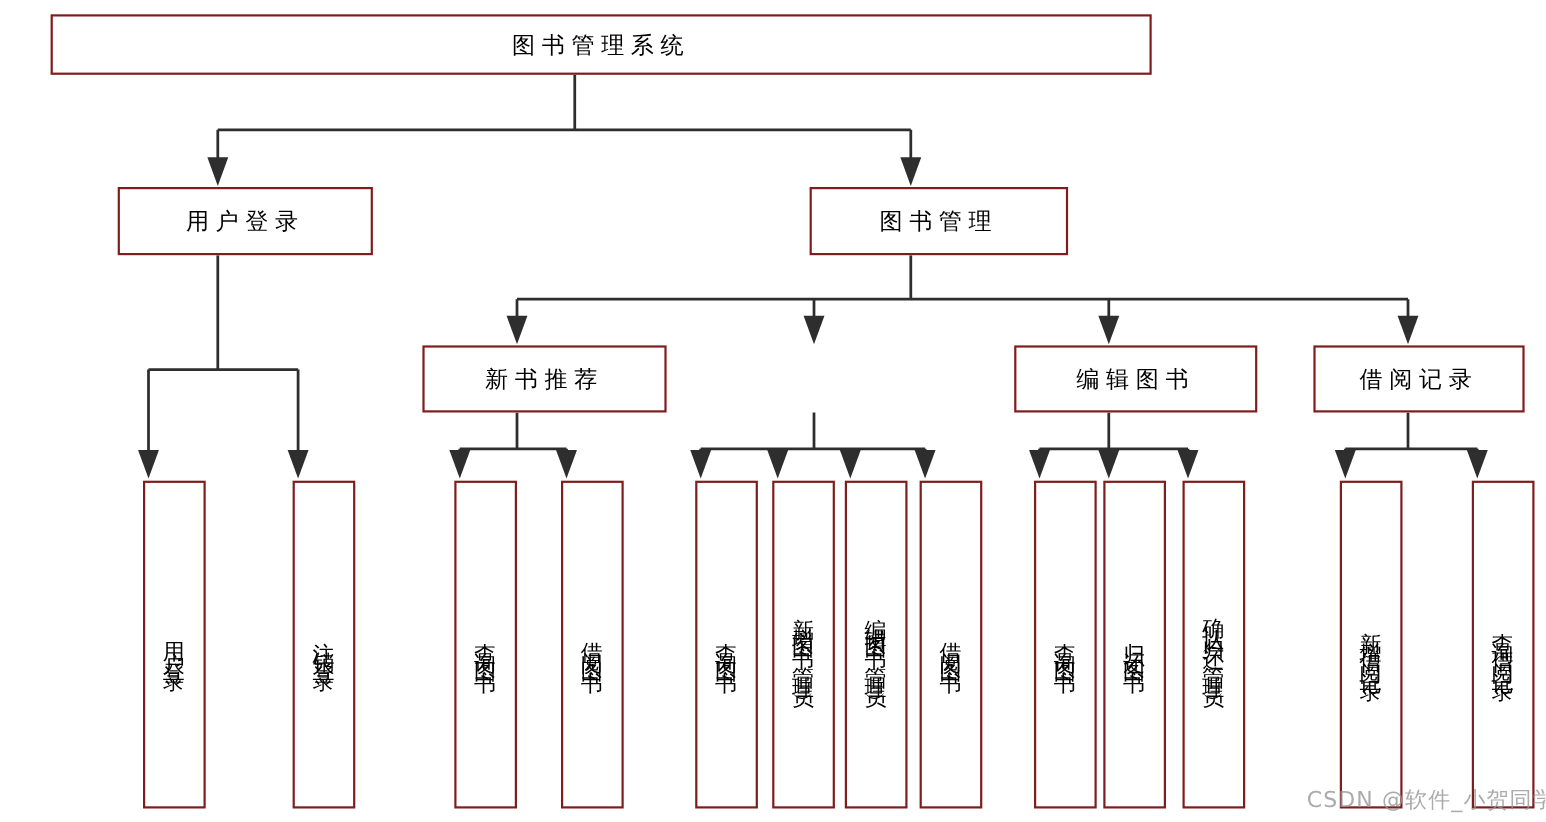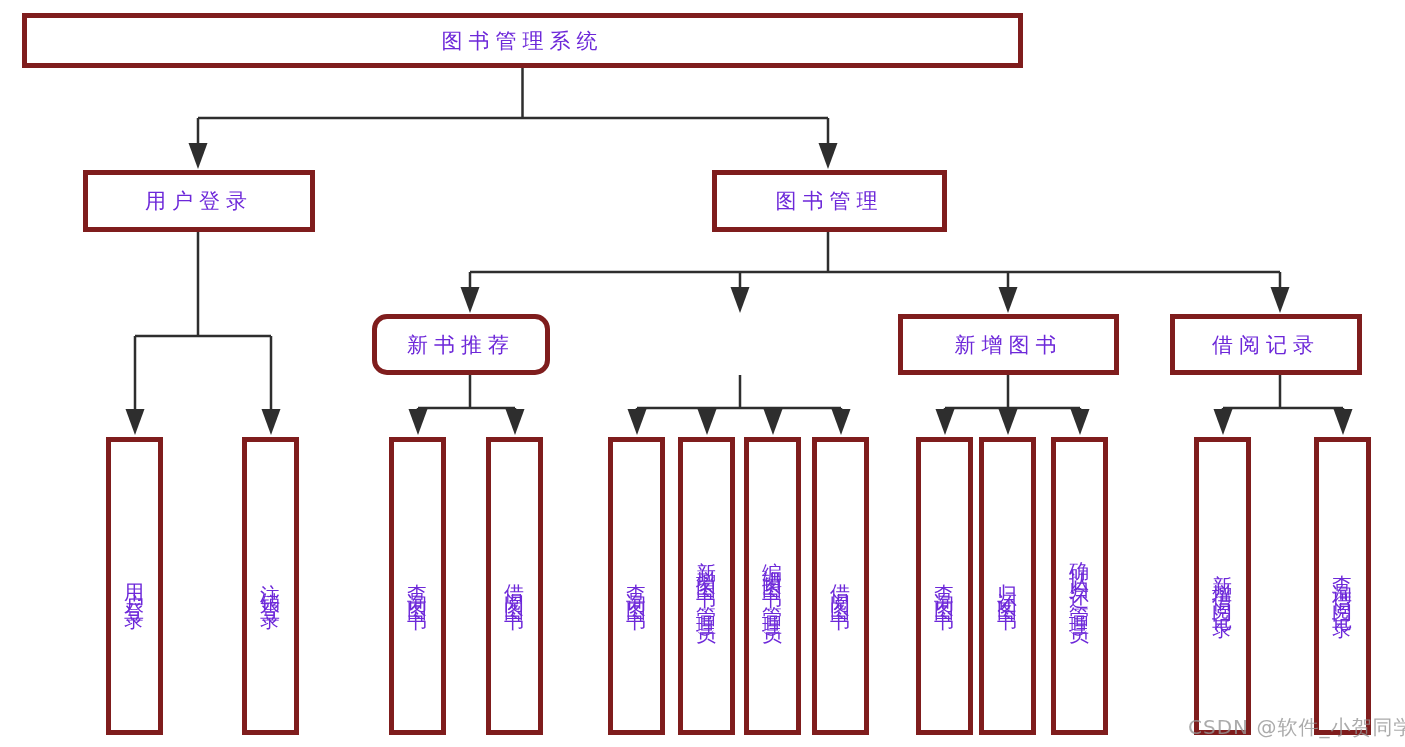--- a/index.html
+++ b/index.html
@@ -19,34 +19,35 @@
     position: absolute;
     left: 0;
     top: 0;
     width: 1405px;
     height: 747px;
   }
   .node {
     position: absolute;
     box-sizing: border-box;
     background: #ffffff;
-    border: 5px solid #7f1d1d;
+    border: 2px solid #7f1d1d;
     display: flex;
     align-items: center;
     justify-content: center;
-    color: #6d28d9;
+    color: #000000;
     font-size: 21px;
     letter-spacing: 6px;
     white-space: nowrap;
+    margin-left: 24px;
   }
   .root  { left: 22px;   top: 13px;  width: 1001px; height: 55px; }
   .b-login { left: 83px;  top: 170px; width: 232px; height: 62px; }
   .b-mgmt  { left: 712px; top: 170px; width: 235px; height: 62px; }
   .sec   { top: 314px; height: 61px; }
-  .s-recommend { left: 372px;  width: 178px; border-radius: 15px; }
+  .s-recommend { left: 360px;  width: 222px; }
   .s-borrow    { left: 633px;  width: 214px; }
   .s-current   { left: 898px;  width: 221px; }
   .s-records   { left: 1170px; width: 192px; }
   .leaf {
     top: 437px;
     width: 57px;
     height: 298px;
   }
   .leaf .vtext {
     writing-mode: vertical-rl;
@@ -116,21 +117,21 @@
       <polygon points="1333.5,409 1352.5,409 1343,435"></polygon>
     </g>
   </svg>
 
   <div class="node root">图书管理系统</div>
 
   <div class="node b-login">用户登录</div>
   <div class="node b-mgmt">图书管理</div>
 
   <div class="node sec s-recommend">新书推荐</div>
-  <div class="node sec s-current">新增图书</div>
+  <div class="node sec s-current">编辑图书</div>
   <div class="node sec s-records">借阅记录</div>
 
   <div class="node leaf l1">
     <span class="vtext">用户登录</span>
   </div>
   <div class="node leaf l2">
     <span class="vtext">注销登录</span>
   </div>
 
   <div class="node leaf l3">

